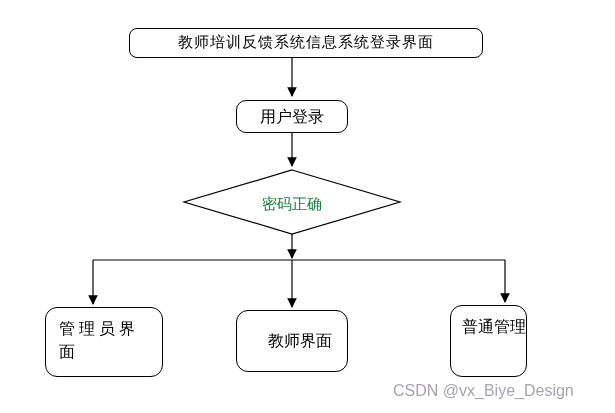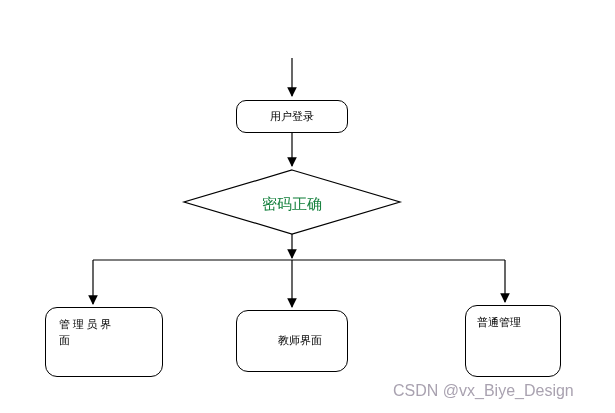--- a/index.html
+++ b/index.html
@@ -19,21 +19,21 @@
     position: absolute;
     left: 0;
     top: 0;
   }
   .node {
     position: absolute;
     box-sizing: border-box;
     border: 1px solid #000000;
     background: #ffffff;
     color: #000000;
-    font-size: 11px;
+    font-size: 16px;
     line-height: 1.45;
   }
   .rounded {
     border-radius: 10px;
   }
   .center-text {
     display: flex;
     align-items: center;
     justify-content: center;
     text-align: center;
@@ -72,23 +72,23 @@
   }
   .teacher-box {
     left: 236px;
     top: 310px;
     width: 112px;
     height: 62px;
     border-radius: 12px;
     padding-left: 16px;
   }
   .manager-box {
-    left: 465px;
+    left: 450px;
     top: 305px;
-    width: 96px;
+    width: 77px;
     height: 72px;
     border-radius: 12px;
     padding: 9px 0 0 11px;
   }
   .watermark {
     position: absolute;
     left: 393px;
     top: 382px;
     font-family: "Liberation Sans", "DejaVu Sans", sans-serif;
     font-size: 16px;
@@ -121,20 +121,21 @@
 
     <line x1="93" y1="260" x2="505" y2="260" stroke-width="1.2"></line>
 
     <line x1="93" y1="260" x2="93" y2="304" stroke-width="1.2" marker-end="url(#arrow)"></line>
 
     <line x1="292" y1="260" x2="292" y2="307" stroke-width="1.2" marker-end="url(#arrow)"></line>
 
     <line x1="505" y1="260" x2="505" y2="302" stroke-width="1.2" marker-end="url(#arrow)"></line>
   </svg>
 
+  <div class="node rounded title-box center-text">教师培训反馈系统信息系统登录界面</div>
 
   <div class="node rounded login-box center-text">用户登录</div>
 
   <div class="decision-label">密码正确</div>
 
   <div class="node admin-box">
     <div>管 理 员 界</div>
     <div>面</div>
   </div>
 

